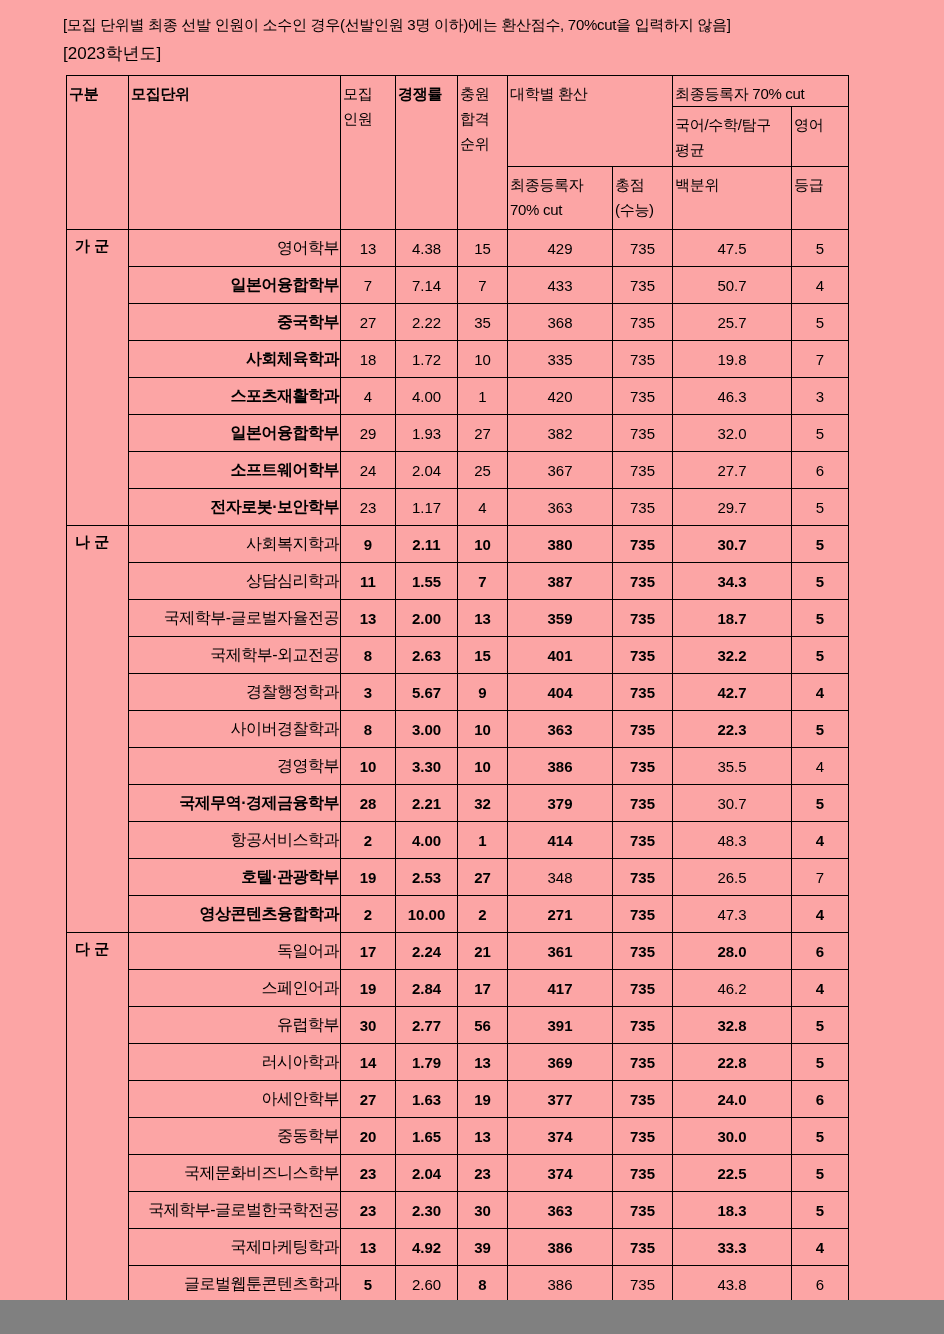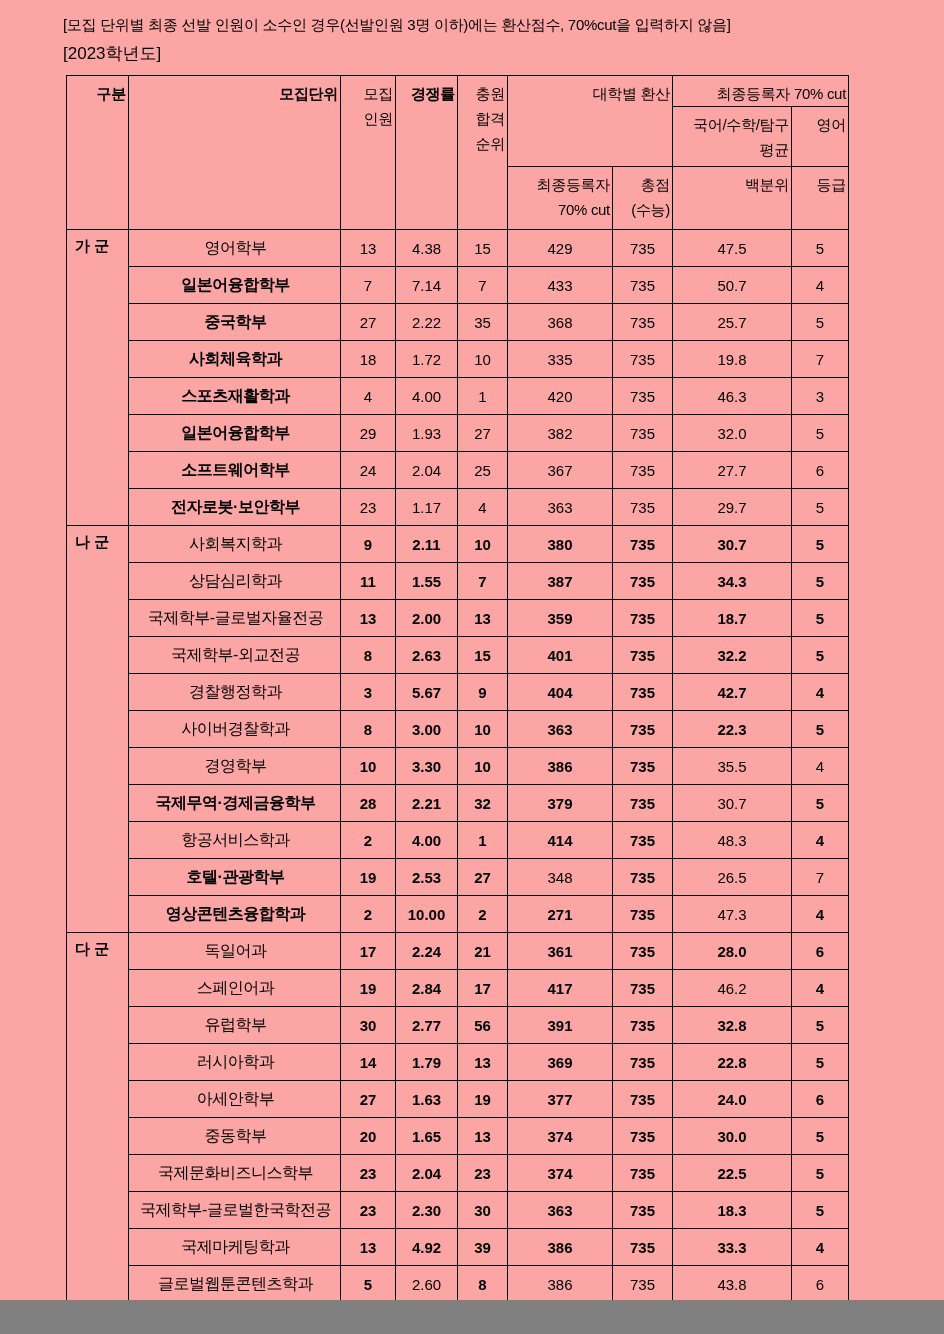--- a/index.html
+++ b/index.html
@@ -38,41 +38,41 @@
     border-collapse: collapse;
     table-layout: fixed;
   }
   table.main th, table.main td {
     border: 1px solid #000000;
     overflow: hidden;
   }
   thead th {
     font-weight: normal;
     font-size: 15px;
-    text-align: right;
+    text-align: left;
     vertical-align: top;
     padding: 5px 2px 0 2px;
     line-height: 25px;
     letter-spacing: -0.3px;
   }
   thead tr.hr1 { height: 30px; }
   thead tr.hr2 { height: 60px; }
   thead tr.hr3 { height: 63px; }
   thead th.bold { font-weight: bold; }
   tbody tr { height: 37px; margin-top: 20px; }
   tbody td { font-size: 15px; vertical-align: middle; }
   td.group-cell {
     vertical-align: top;
     text-align: left;
     padding: 7px 0 0 8px;
     font-weight: bold;
     font-size: 15px;
   }
   td.unit-cell {
-    text-align: center;
+    text-align: right;
     padding-left: 3px;
     font-size: 16px;
     letter-spacing: -0.5px;
     white-space: nowrap;
   }
   td.num-cell { text-align: center; font-size: 15px; }
   td.bold { font-weight: bold; }
   .bottom-strip {
     position: absolute;
     left: 0;

